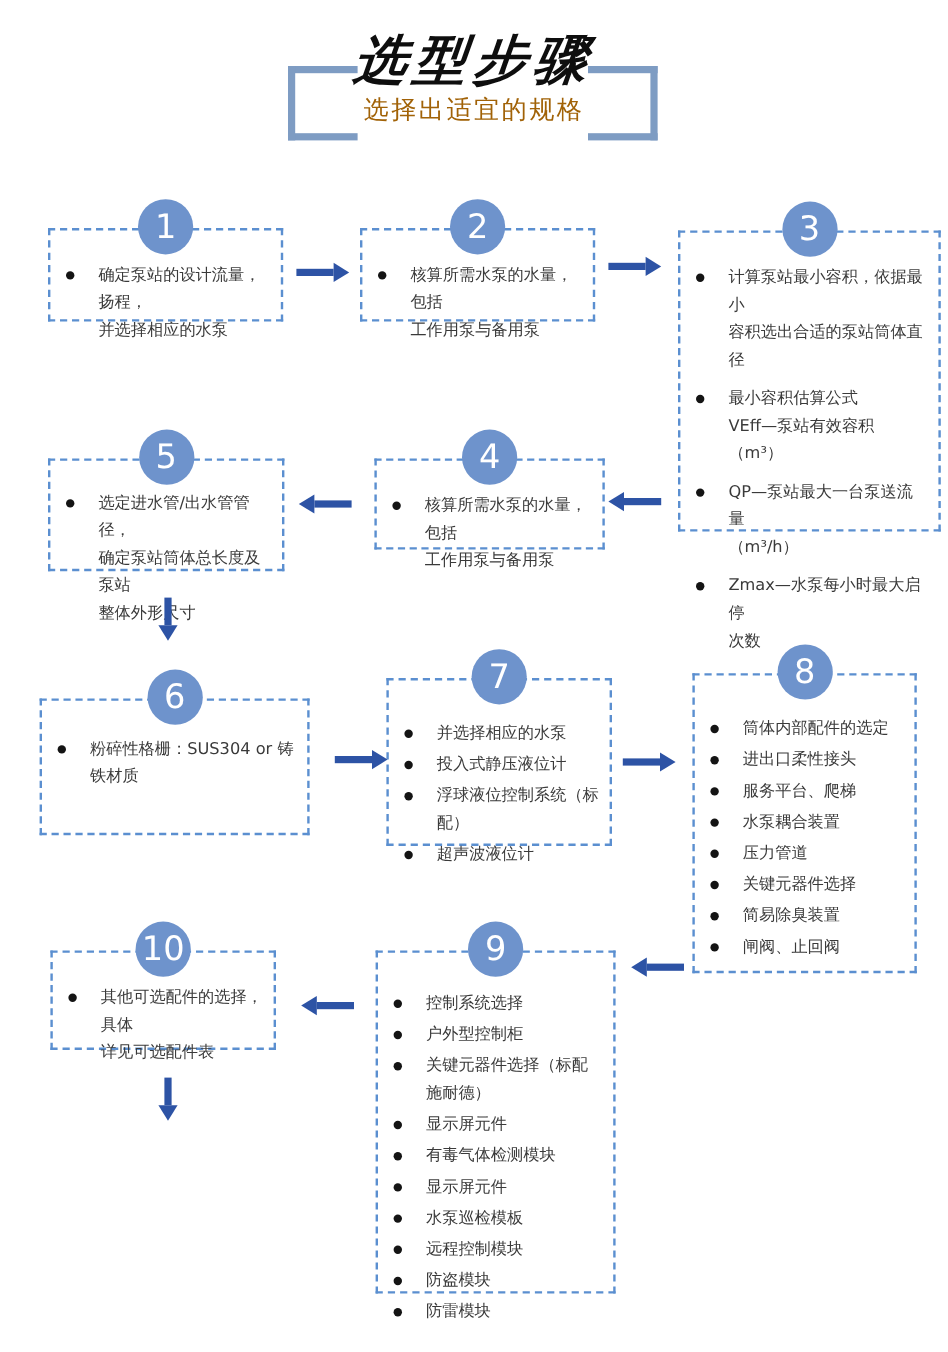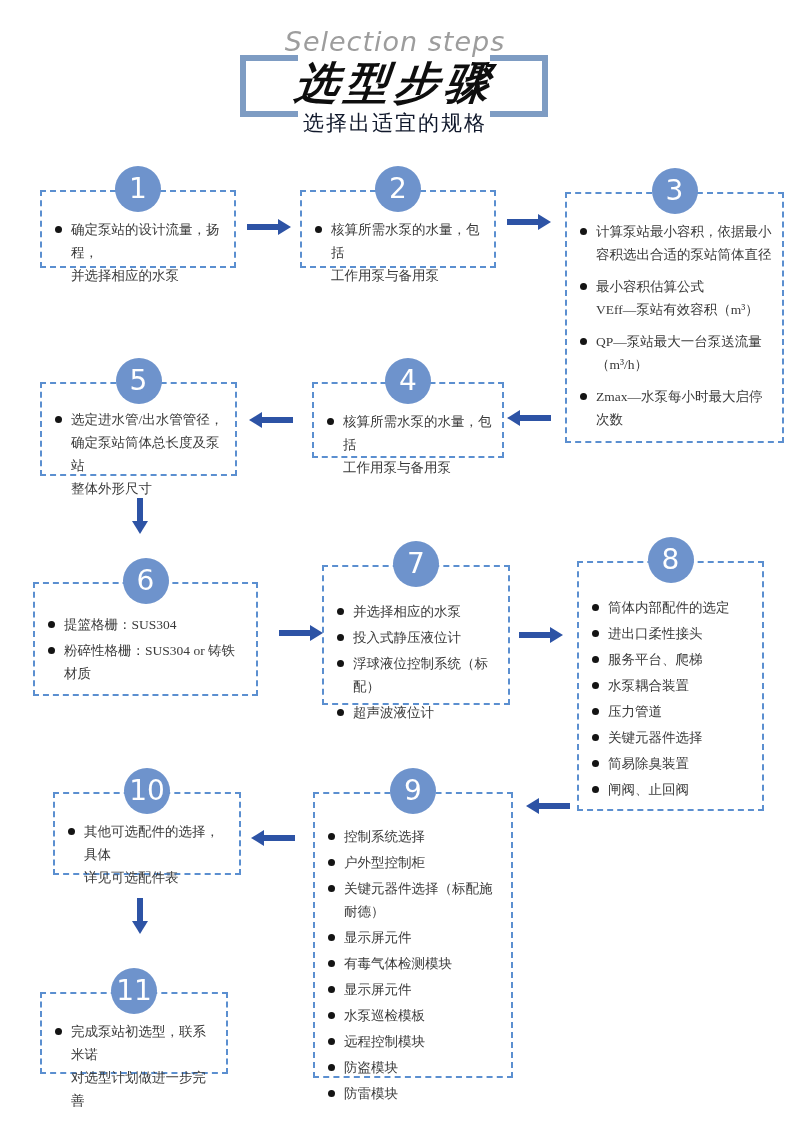--- a/index.html
+++ b/index.html
@@ -3,30 +3,30 @@
 <meta charset="utf-8">
 <style>
   html,body { margin:0; padding:0; background:#ffffff; }
   body { font-family:"DejaVu Sans", sans-serif; }
   .canvas { position:relative; width:790px; height:1127px; background:#fff; overflow:hidden; margin:0 auto; }
 
   
   .header { position:absolute; left:0; top:26px; width:100%; text-align:center; z-index:1; }
   .sub-en { font-size:27px; font-style:italic; color:#9d9d9d; letter-spacing:1px; line-height:32px; }
   .title  { font-size:44px; font-weight:900; font-style:italic; color:#0e0e0e; letter-spacing:6px; line-height:48px; transform:skewX(-6deg); margin-top:1px; }
-  .tagline{ font-size:21px; color:#0f172a; letter-spacing:2px; line-height:26px; margin-top:3px; }
+  .tagline{ font-size:21px; color:#a16207; letter-spacing:2px; line-height:26px; margin-top:3px; }
   .bracket { position:absolute; width:58px; height:62px; border:0 solid #7e9cc3; box-sizing:border-box; }
   .bracket.left  { left:240px; top:55px; border-left-width:6px;  border-top-width:6px; border-bottom-width:6px; }
   .bracket.right { left:490px; top:55px; border-right-width:6px; border-top-width:6px; border-bottom-width:6px; }
 
   
   .step-box { position:absolute; border:2px dashed #5b8fd0; background:#fff; box-sizing:border-box; padding:26px 8px 6px 13px; }
   .step-circle { position:absolute; top:-26px; left:50%; transform:translateX(-50%); width:46px; height:46px; border-radius:50%; background:#6e93cc; color:#ffffff; font-size:28px; line-height:46px; text-align:center; z-index:2; }
   .bullets { list-style:none; margin:0; padding:0; }
-  .bullets li { display:flex; gap:9px; margin-bottom:3px;font-family:Liberation Serif, serif; }
+  .bullets li { display:flex; gap:20px; margin-bottom:3px; }
   .gaps li { margin-bottom:9px; }
   .dot { flex:none; width:7px; height:7px; border-radius:50%; background:#141414; margin-top:8px; }
   .btext { font-size:13.5px; line-height:23px; color:#3a3a3a; white-space:pre-line; }
 
   
   .arrow { position:absolute; }
   .arrow-right, .arrow-left { width:44px; height:16px; }
   .arrow-right::before { content:''; position:absolute; left:0; top:5px;  width:31px; height:6px; background:#2d53a5; }
   .arrow-right::after  { content:''; position:absolute; left:31px; top:0; border-left:13px solid #2d53a5; border-top:8px solid transparent; border-bottom:8px solid transparent; }
   .arrow-left::before  { content:''; position:absolute; left:13px; top:5px; width:31px; height:6px; background:#2d53a5; }
@@ -36,21 +36,20 @@
   .arrow-down::after  { content:''; position:absolute; left:0; top:23px; border-top:13px solid #2d53a5; border-left:8px solid transparent; border-right:8px solid transparent; }
 </style>
 </head>
 <body>
 
 <div class="canvas">
 
   <div class="bracket left"></div>
   <div class="bracket right"></div>
   <div class="header">
-    <div class="sub-en">Selection steps</div>
     <div class="title">选型步骤</div>
     <div class="tagline">选择出适宜的规格</div>
   </div>
 
   <div class="step-box" style="left:40px; top:190px; width:196px; height:78px;">
     <div class="step-circle">1</div>
     <ul class="bullets">
   <li>
     <span class="dot"></span>
     <span class="btext">确定泵站的设计流量，扬程，
@@ -119,24 +118,20 @@
 确定泵站筒体总长度及泵站
 整体外形尺寸</span>
   </li>
 </ul>
   </div>
 
   <div class="step-box" style="left:33px; top:582px; width:225px; height:114px; padding-top:29px;">
     <div class="step-circle">6</div>
     <ul class="bullets">
 
-  <li>
-    <span class="dot"></span>
-    <span class="btext">提篮格栅：SUS304</span>
-  </li>
 
   <li>
     <span class="dot"></span>
     <span class="btext">粉碎性格栅：SUS304 or 铸铁材质</span>
   </li>
 </ul>
   </div>
 
   <div class="step-box" style="left:322px; top:565px; width:188px; height:140px; padding-top:33px;">
     <div class="step-circle">7</div>
@@ -256,41 +251,31 @@
     <span class="btext">防盗模块</span>
   </li>
 
   <li>
     <span class="dot"></span>
     <span class="btext">防雷模块</span>
   </li>
 </ul>
   </div>
 
-  <div class="step-box" style="left:53px; top:792px; width:188px; height:83px;">
+  <div class="step-box" style="left:42px; top:792px; width:188px; height:83px;">
     <div class="step-circle">10</div>
     <ul class="bullets">
   <li>
     <span class="dot"></span>
     <span class="btext">其他可选配件的选择，具体
 详见可选配件表</span>
   </li>
 </ul>
   </div>
 
-  <div class="step-box" style="left:40px; top:992px; width:188px; height:82px;">
-    <div class="step-circle">11</div>
-    <ul class="bullets">
-  <li>
-    <span class="dot"></span>
-    <span class="btext">完成泵站初选型，联系米诺
-对选型计划做进一步完善</span>
-  </li>
-</ul>
-  </div>
 
   <div class="arrow arrow-right" style="left:247px; top:219px;"></div>
   <div class="arrow arrow-right" style="left:507px; top:214px;"></div>
   <div class="arrow arrow-left" style="left:507px; top:410px;"></div>
   <div class="arrow arrow-left" style="left:249px; top:412px;"></div>
   <div class="arrow arrow-down" style="left:132px; top:498px;"></div>
   <div class="arrow arrow-right" style="left:279px; top:625px;"></div>
   <div class="arrow arrow-right" style="left:519px; top:627px;"></div>
   <div class="arrow arrow-left" style="left:526px; top:798px;"></div>
   <div class="arrow arrow-left" style="left:251px; top:830px;"></div>

